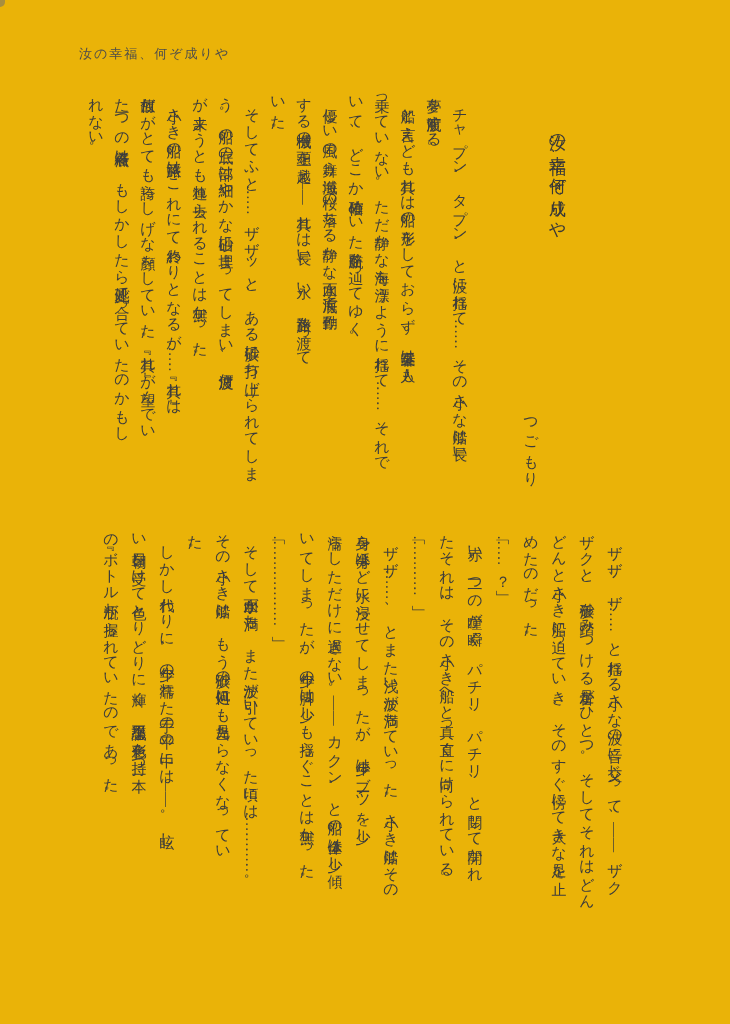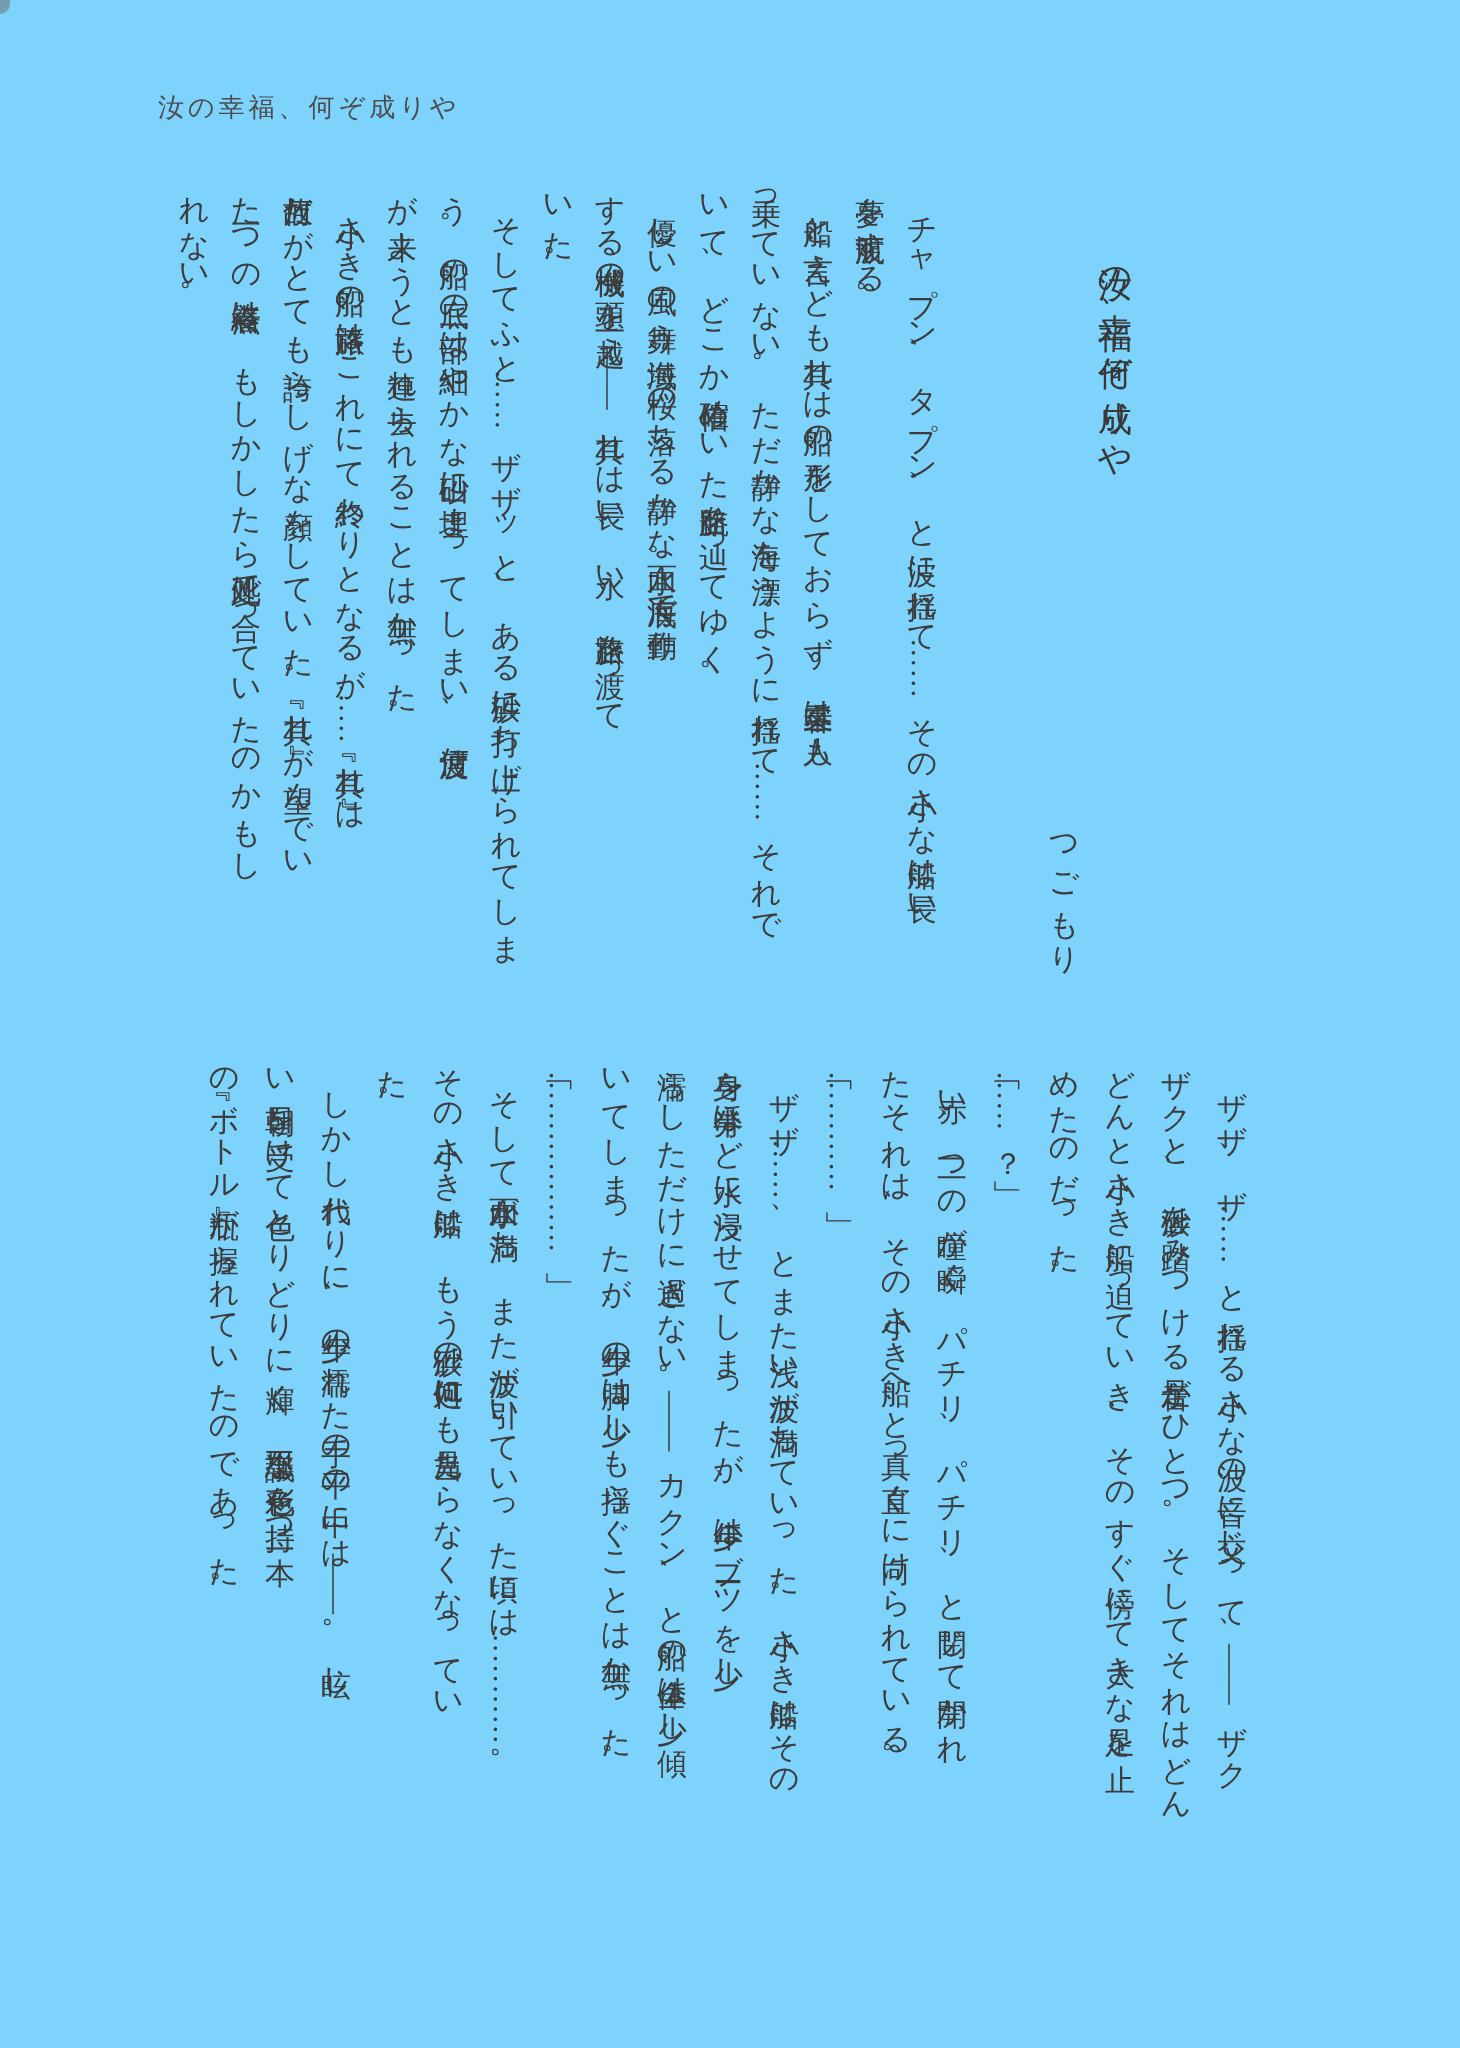--- a/index.html
+++ b/index.html
@@ -1,20 +1,20 @@
 <!DOCTYPE html>
 <html lang="ja"><head>
 <meta charset="utf-8">
 <style>
   html,body{margin:0;padding:0;}
   body{background:#fcfcfb;}
   .page{
     position:relative;
     width:730px;height:1024px;
-    background:#7dd3fc;
+    background:#eab308;
     color:#3c3c3c;
     font-family:"Liberation Serif","DejaVu Serif",serif;
     overflow:hidden;
   }
   .speck{
     position:absolute;left:0;top:0;width:5px;height:7px;
     background:#6f6f6f;opacity:.55;border-radius:0 0 5px 0;
   }
   .running-header{
     position:absolute;left:79px;top:45px;

